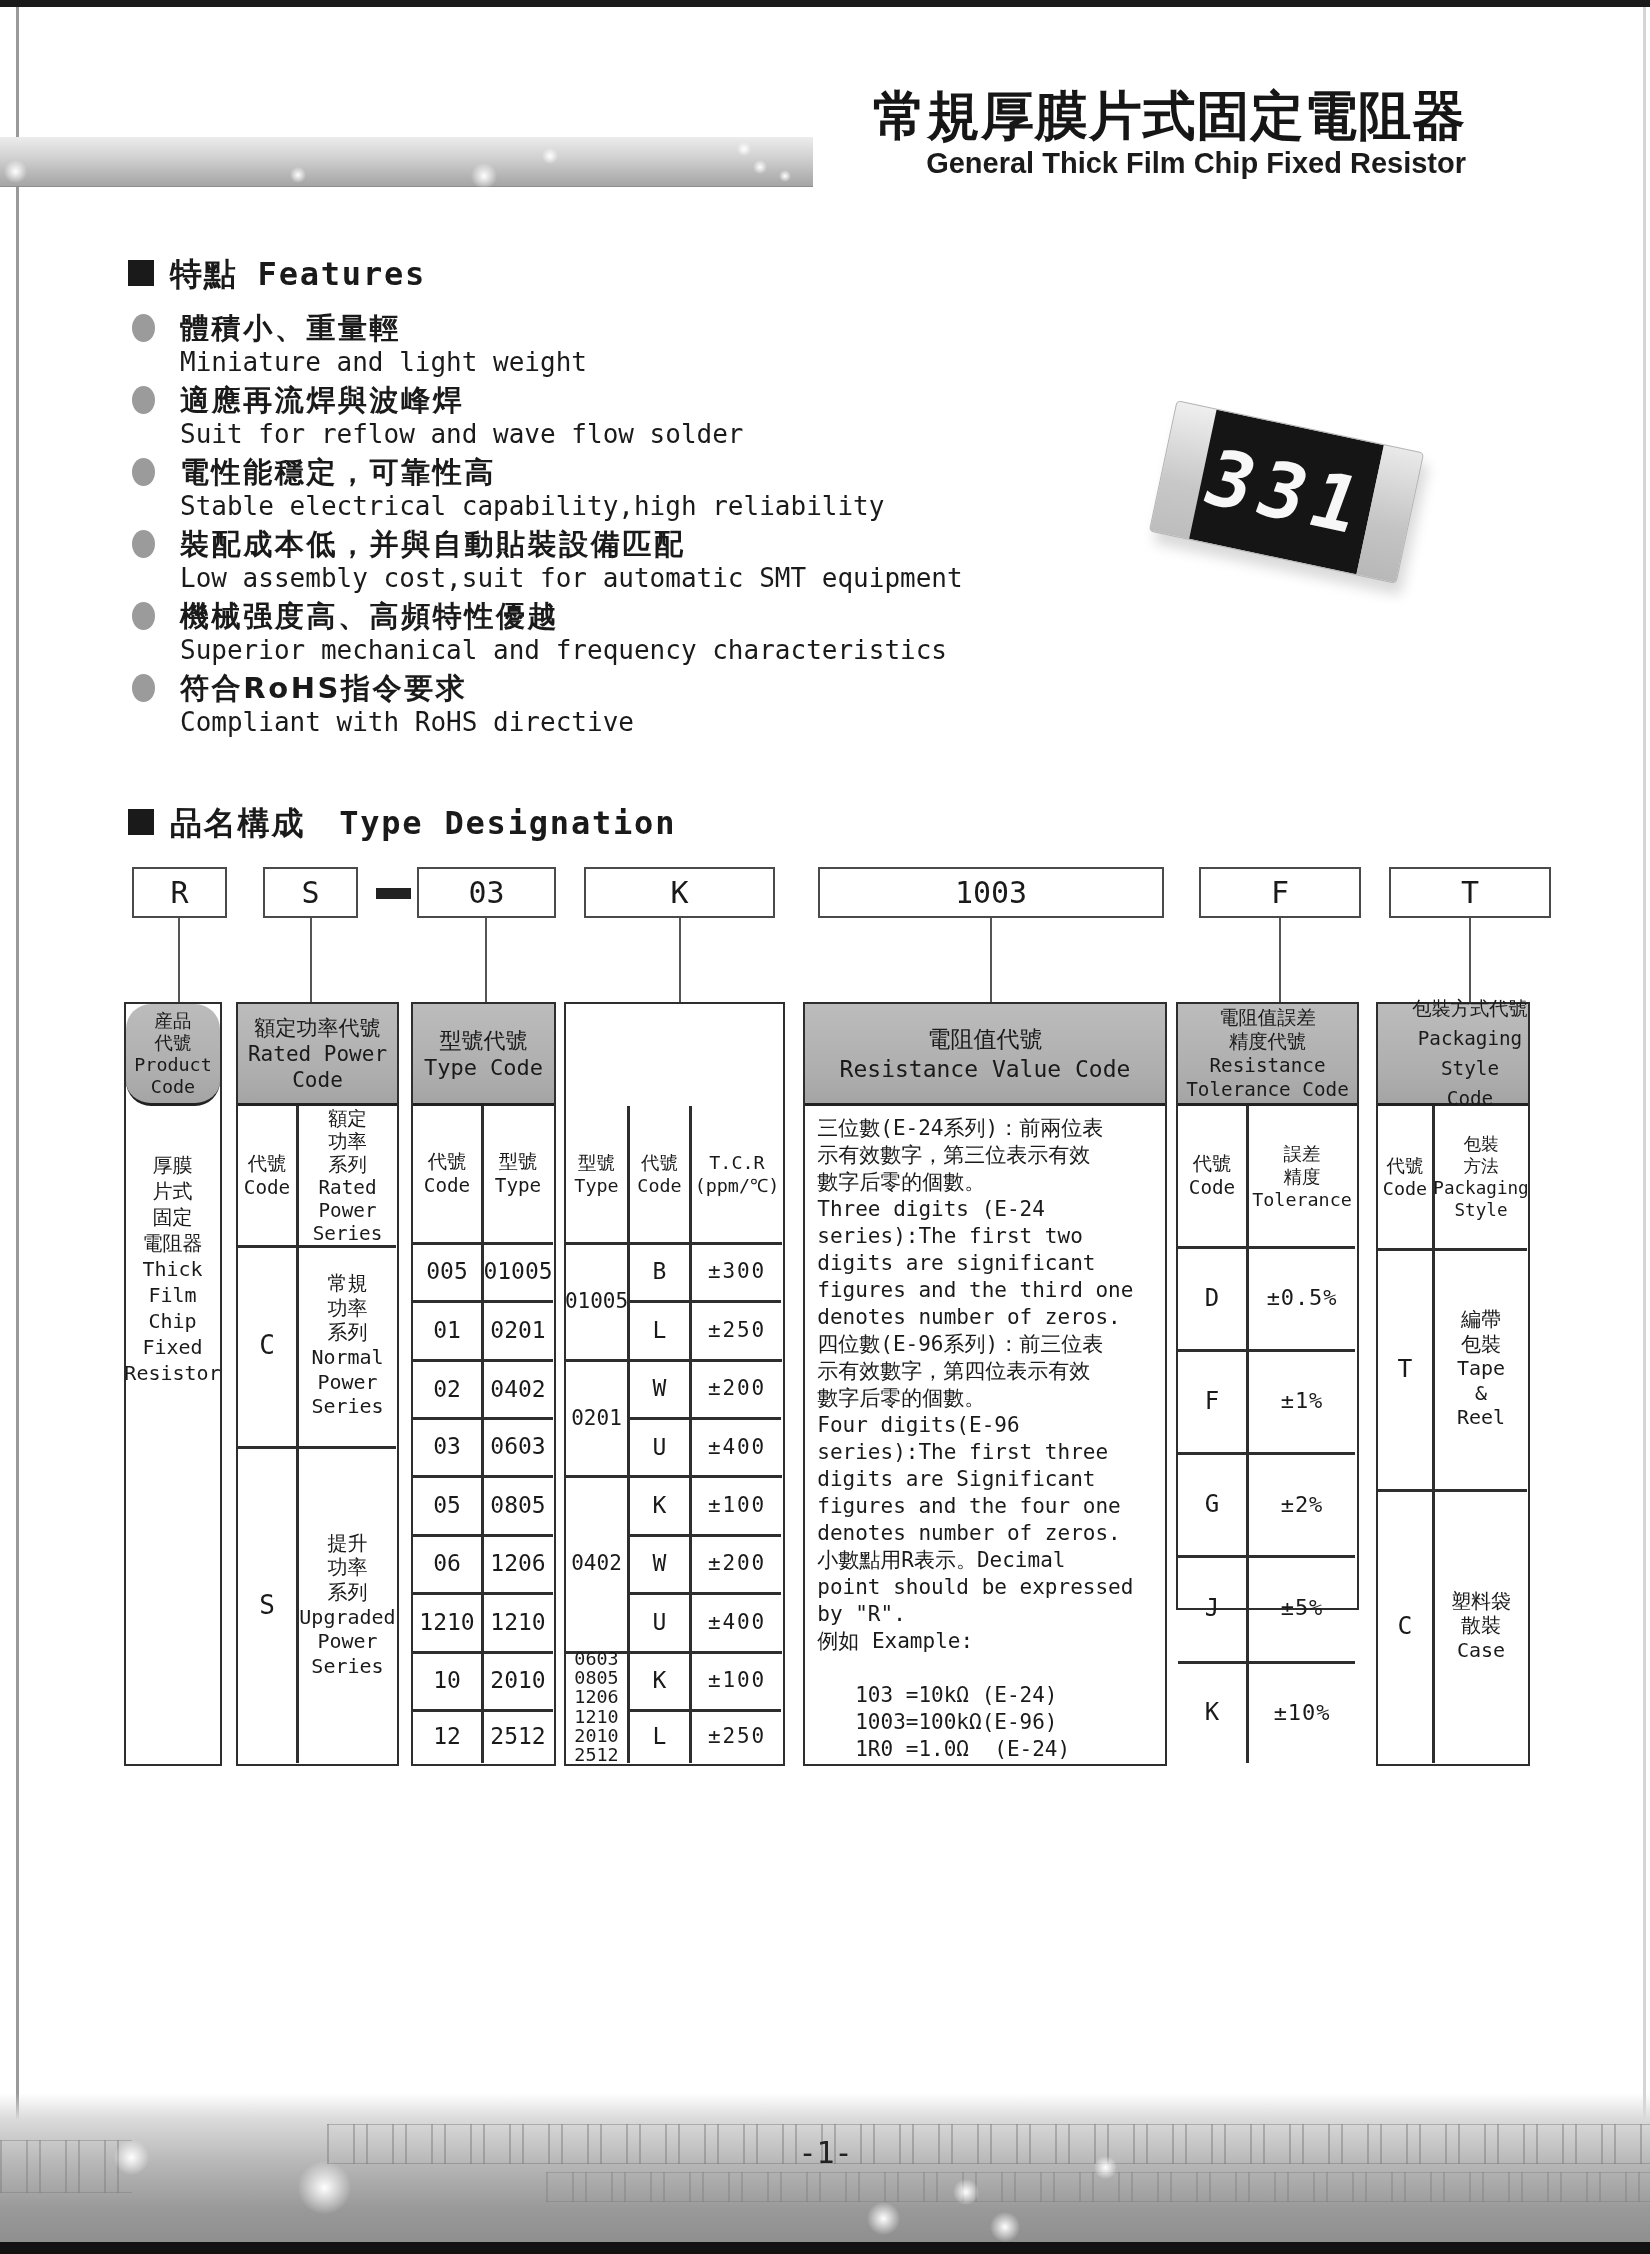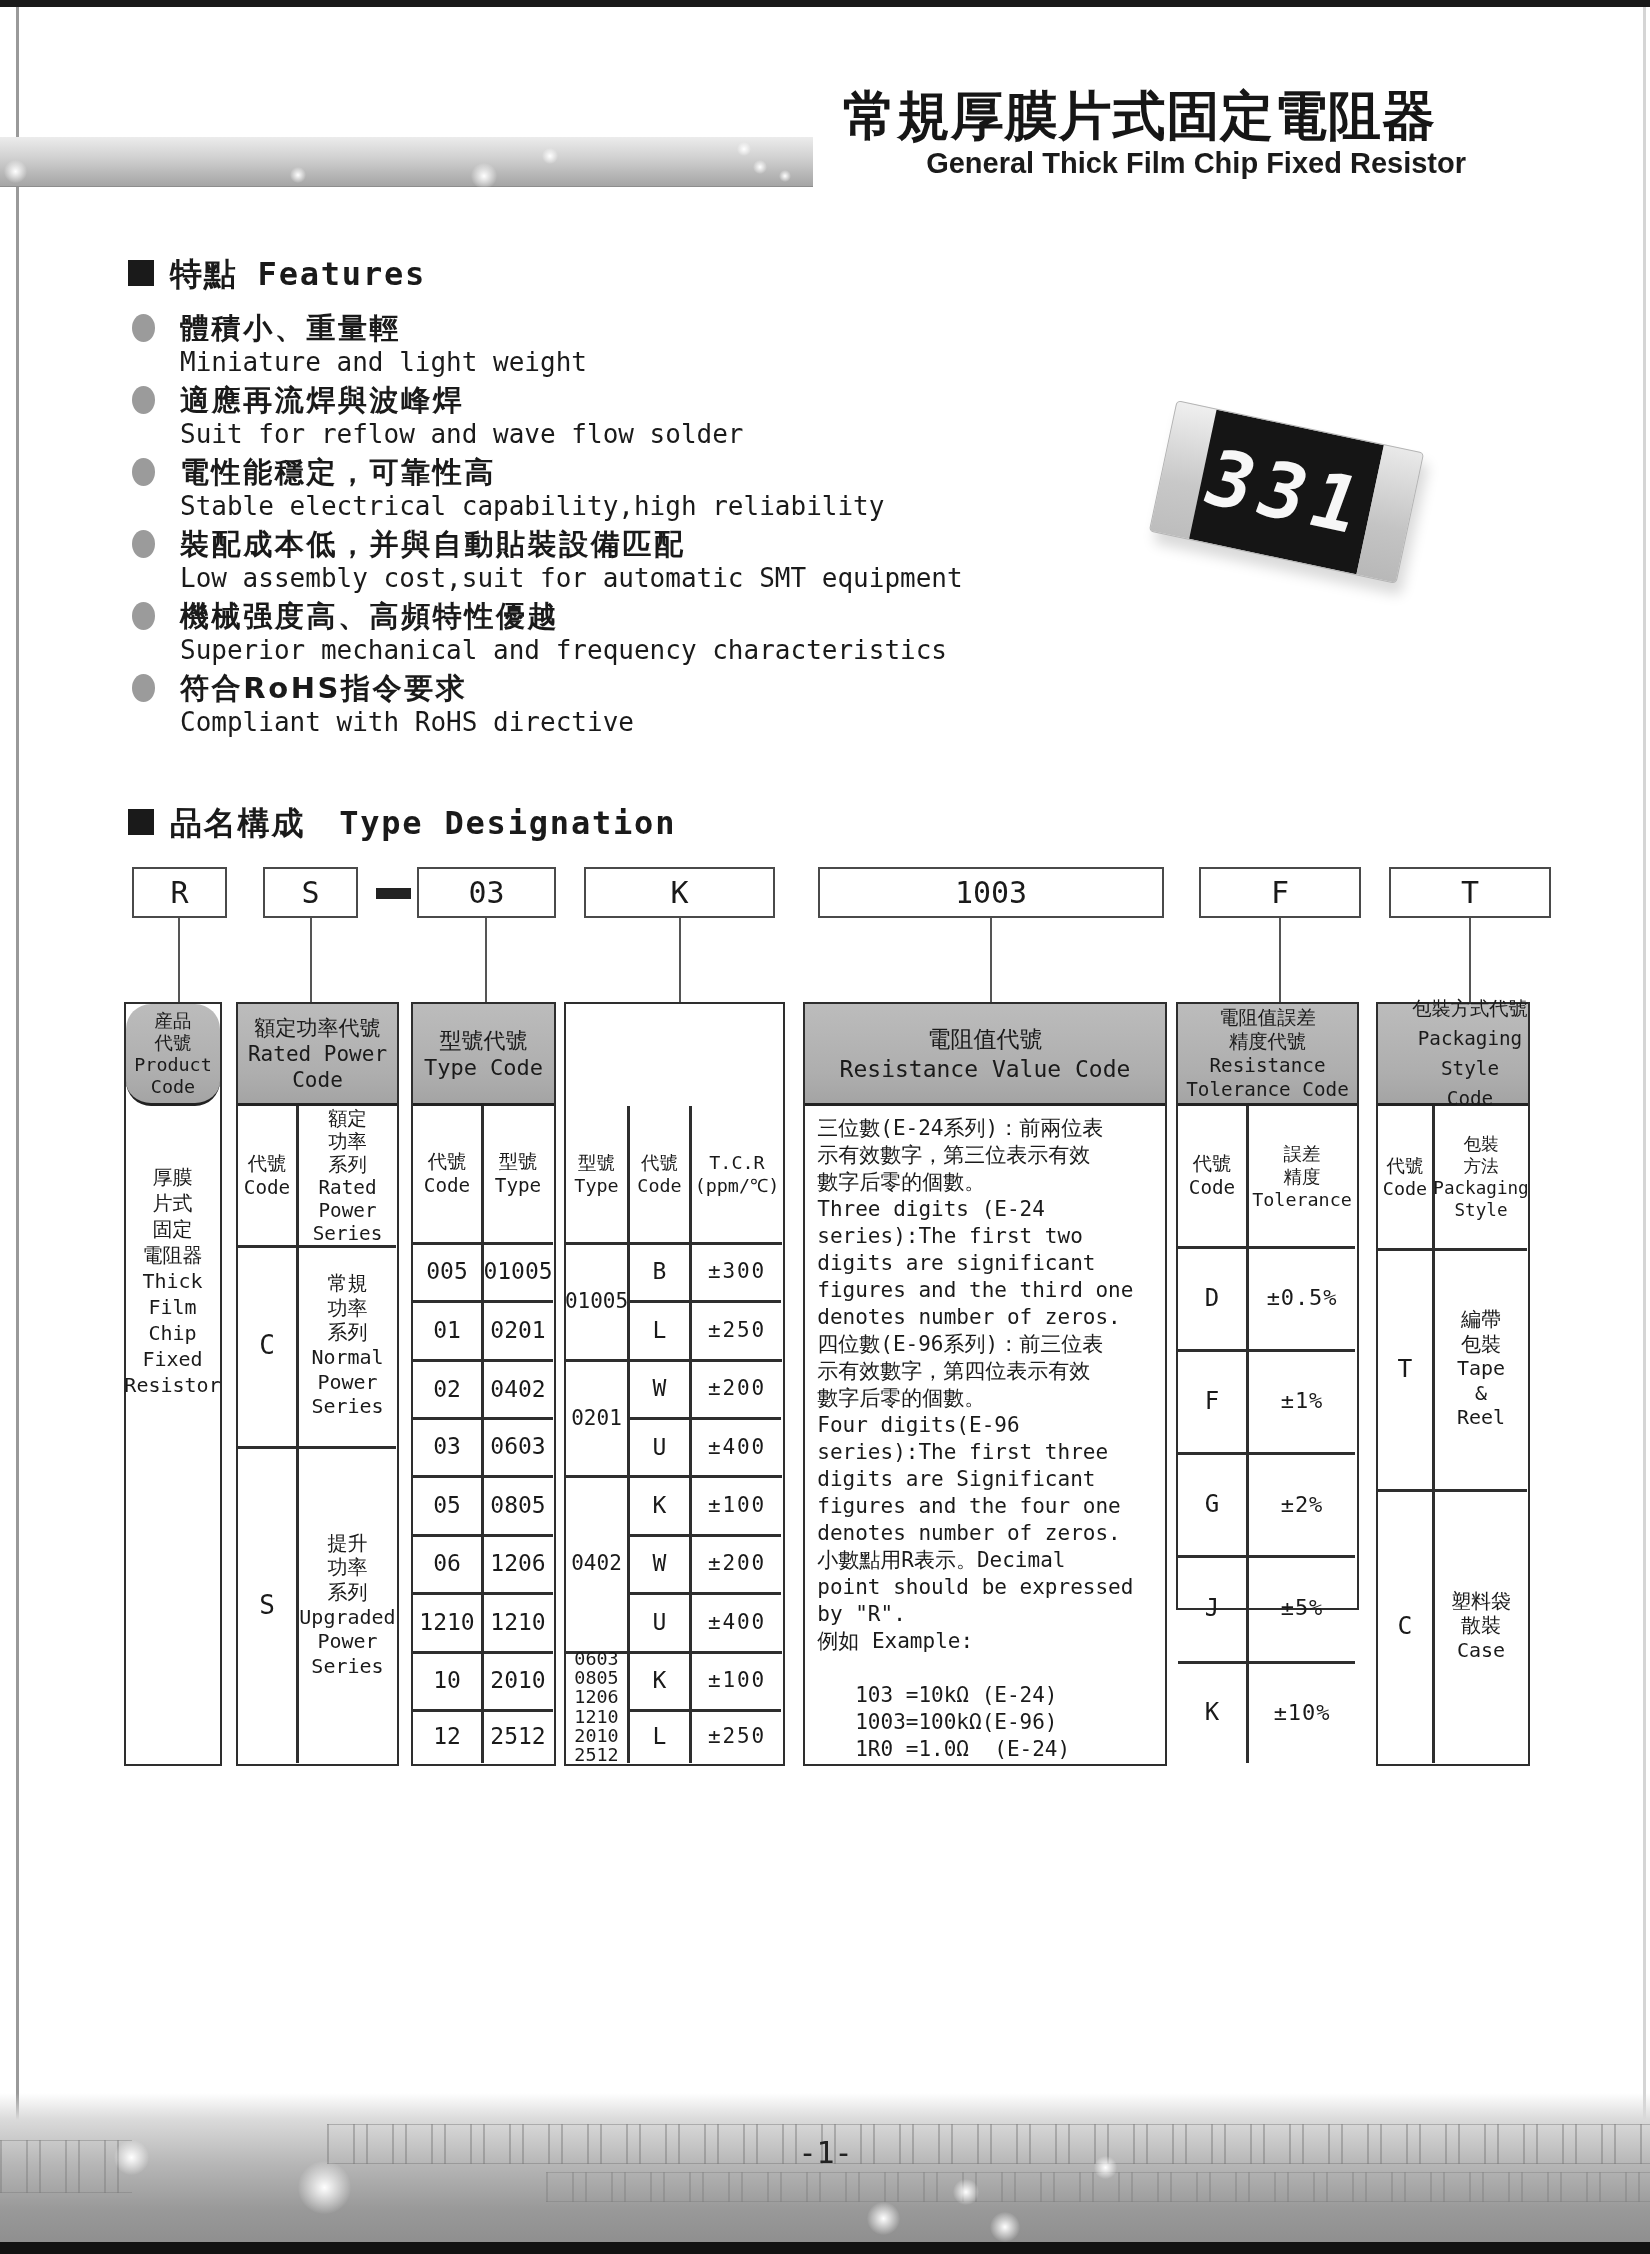--- a/index.html
+++ b/index.html
@@ -48,21 +48,21 @@
 <div class="abs" style="left:0;top:137px;width:813px;height:49px;background:linear-gradient(180deg,#ececec 0%,#cfcfcf 45%,#b0b0b0 85%,#a5a5a5 100%);border-bottom:1.8px solid #8d8d8d;">
   <div class="dot" style="left:3.5px;top:23px;width:23px;height:23px;"></div>
   <div class="dot" style="left:290px;top:30px;width:16px;height:16px;"></div>
   <div class="dot" style="left:471px;top:26px;width:26px;height:26px;"></div>
   <div class="dot" style="left:542px;top:10.5px;width:16px;height:16px;"></div>
   <div class="dot" style="left:737px;top:5.3px;width:14px;height:14px;"></div>
   <div class="dot" style="left:753px;top:23px;width:14px;height:14px;"></div>
   <div class="dot" style="left:779px;top:33px;width:12.3px;height:12.3px;"></div>
 </div>
 
-<div class="abs" style="left:843px;top:81px;width:623px;font-family:'DejaVu Sans',sans-serif;font-weight:800;font-size:53px;letter-spacing:0.9px;color:#161616;">常規厚膜片式固定電阻器</div>
+<div class="abs" style="left:843px;top:81px;width:623px;text-align:right;font-family:'DejaVu Sans',sans-serif;font-weight:800;font-size:53px;letter-spacing:0.9px;color:#161616;">常規厚膜片式固定電阻器</div>
 <div class="abs" style="left:843px;top:147px;width:623px;text-align:right;font-family:'Liberation Sans',sans-serif;font-weight:600;font-size:29px;color:#1b1b1b;">General Thick Film Chip Fixed Resistor</div>
 
 <div>
   <div class="blacksq" style="left:128px;top:260px;"></div>
   <div class="abs secheading" style="left:170px;top:253px;">
     <span>特點</span>
     <span style="margin-left:7px;font-family:'DejaVu Sans Mono',monospace;font-weight:700;">Features</span>
   </div>
 
   <div class="bullet" style="left:132px;top:314px;"></div>
@@ -122,21 +122,21 @@
 <div class="conn" style="left:679px;"></div>
 <div class="conn" style="left:990px;"></div>
 <div class="conn" style="left:1279px;"></div>
 <div class="conn" style="left:1469px;"></div>
 
 <div class="col" style="left:124px;top:1002px;width:98px;height:764px;">
   <div class="colhead" style="font-size:18.4px;line-height:22px;border-radius:25px;">産品
 代號
 Product
 Code</div>
-  <div class="cell pre" style="left:0;top:102px;width:93px;height:846px;align-items:flex-start;padding-top:58px;font-size:20px;line-height:26px;">厚膜
+  <div class="cell pre" style="left:0;top:102px;width:93px;height:846px;align-items:flex-start;padding-top:46px;font-size:20px;line-height:26px;">厚膜
 片式
 固定
 電阻器
 Thick
 Film
 Chip
 Fixed
 Resistor</div>
 </div>
 

